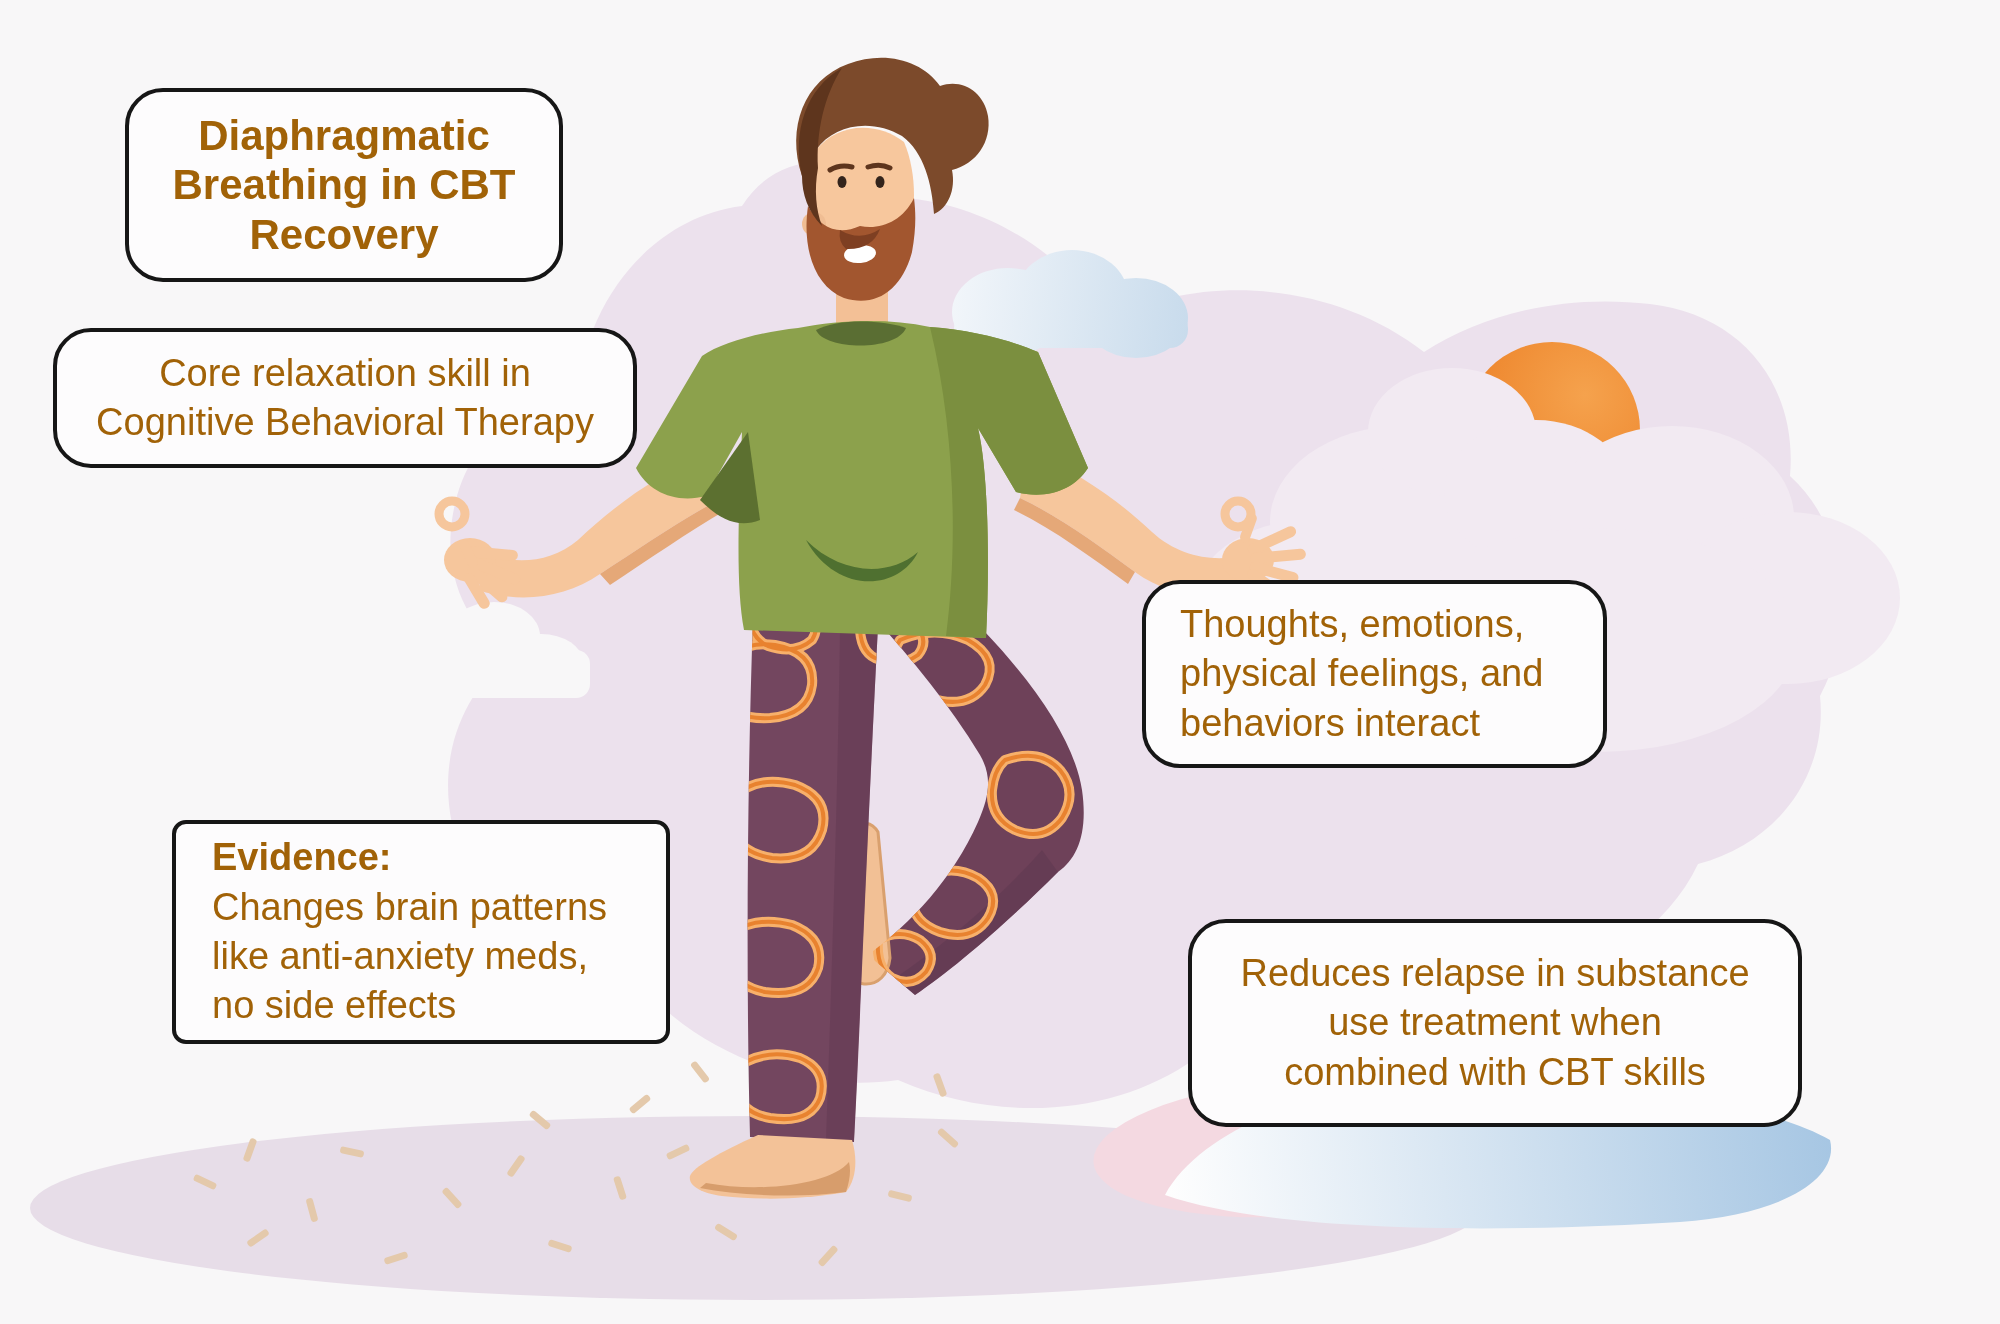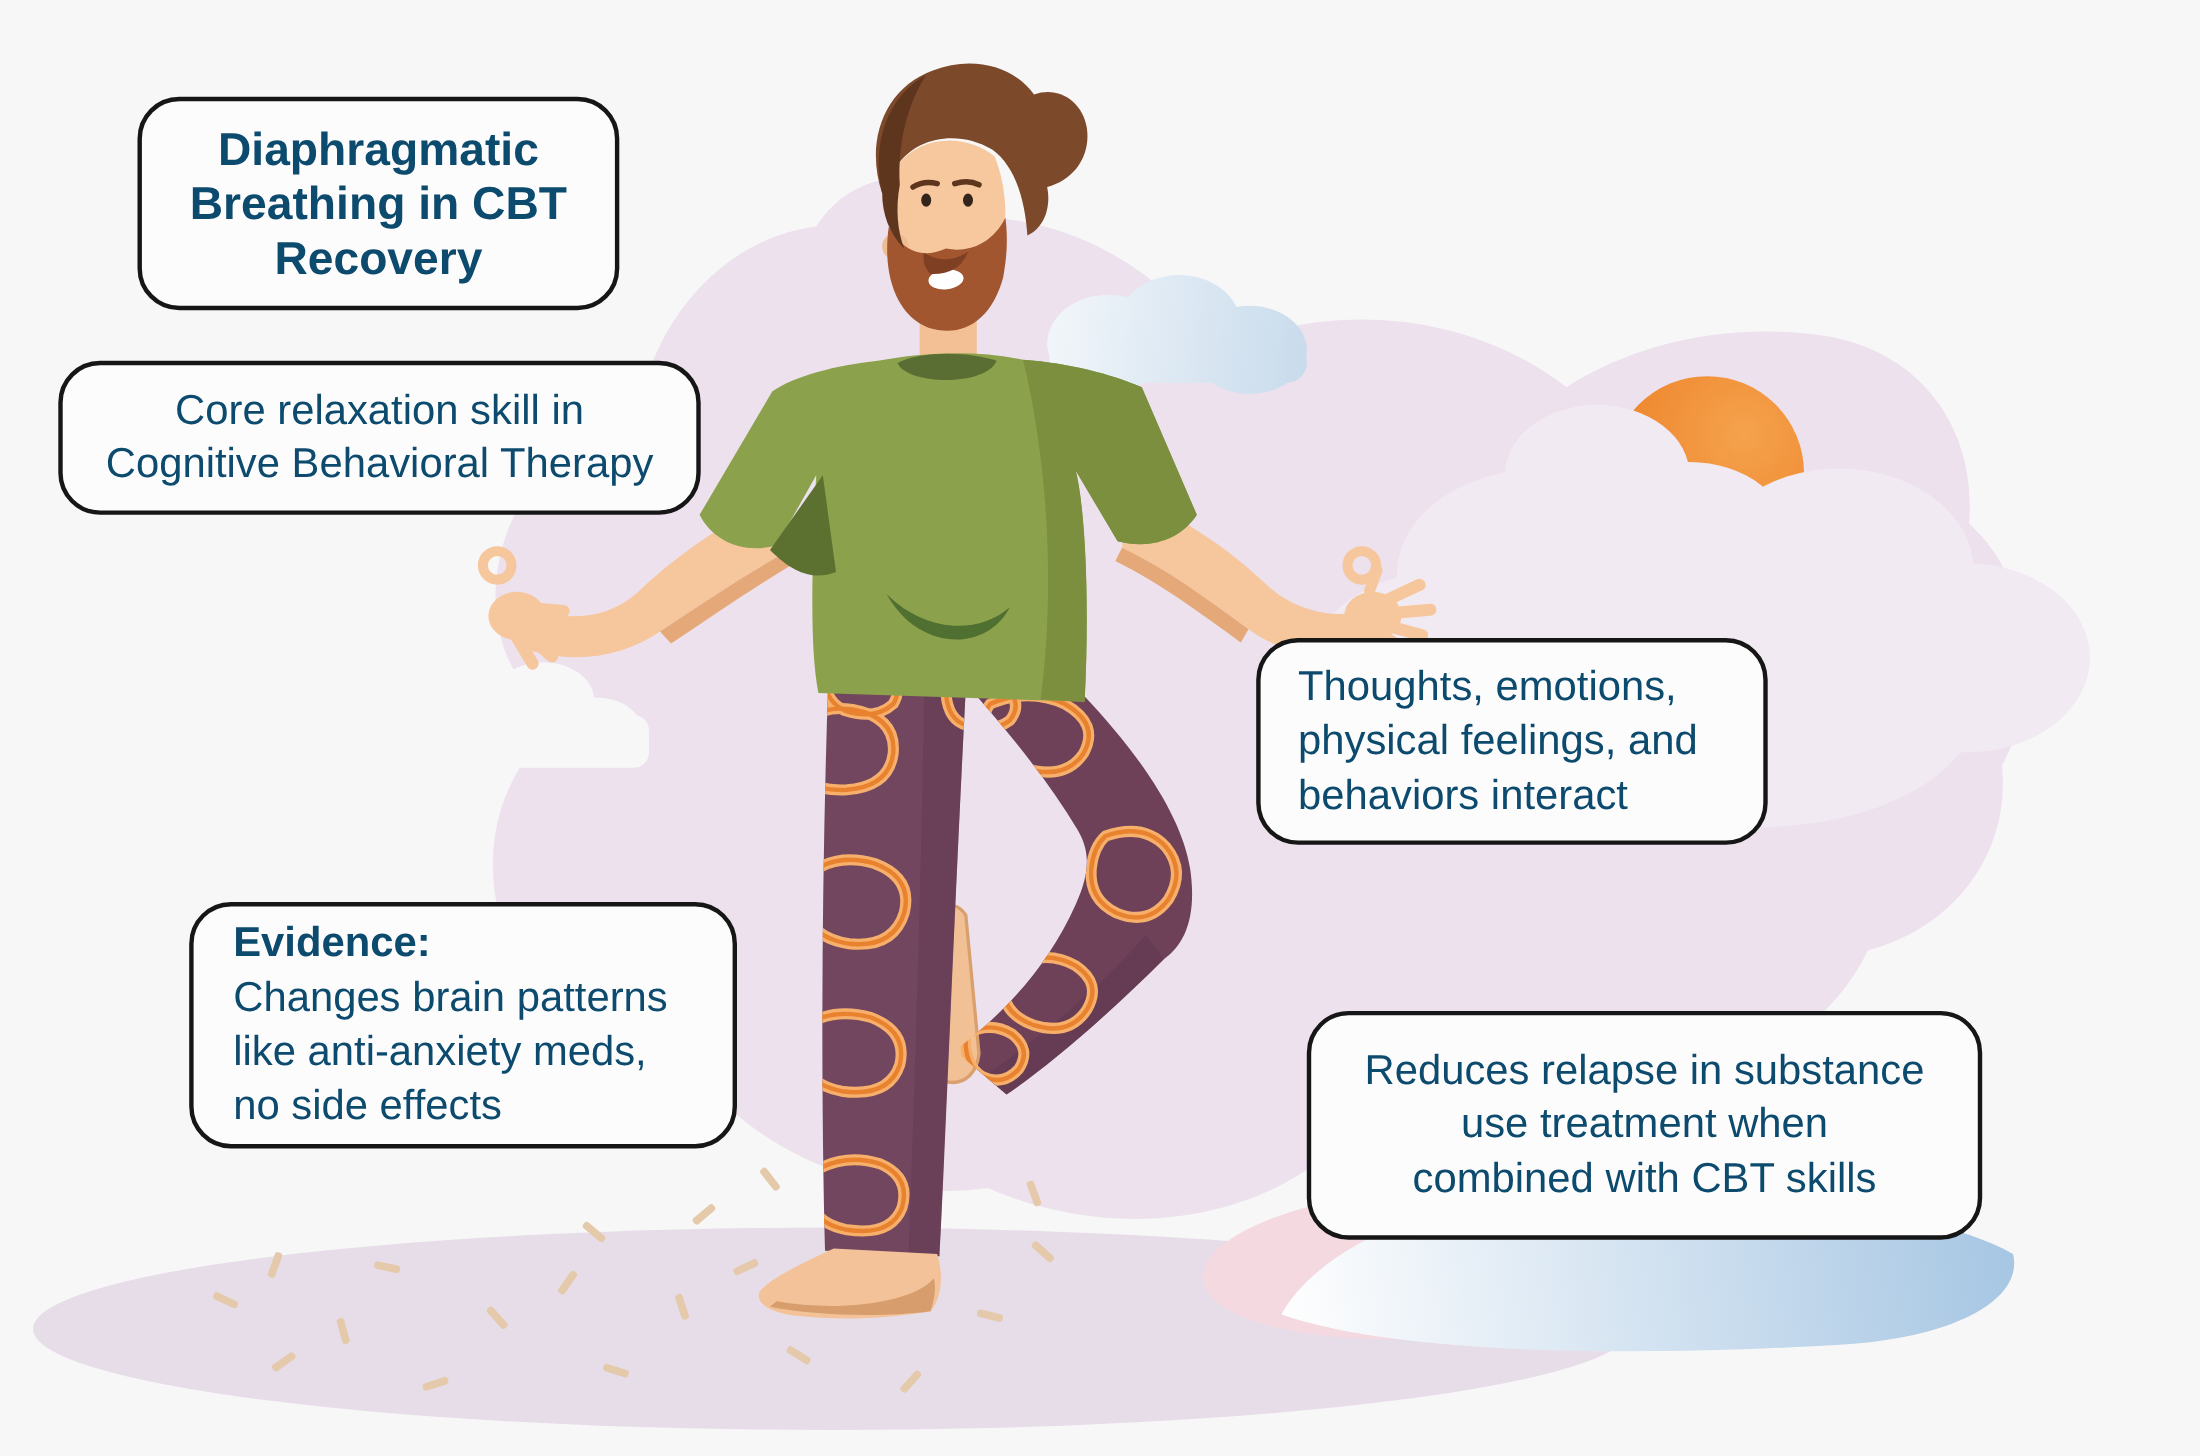--- a/index.html
+++ b/index.html
@@ -4,31 +4,31 @@
 <style>
   html,body{margin:0;padding:0;background:#e9e9e9;}
   .stage{
     position:relative;width:2000px;height:1324px;overflow:hidden;
     background:#f8f7f8;font-family:"Liberation Sans",sans-serif;
   }
   .scene{position:absolute;left:0;top:0;width:2000px;height:1324px;}
   .callout{
     position:absolute;box-sizing:border-box;
     background:#fdfcfd;border:4px solid #161616;border-radius:38px;
-    color:#0c4a6e;white-space:pre-line;
+    color:#a16207;white-space:pre-line;
     display:flex;align-items:center;justify-content:center;
     line-height:1.3;font-size:38px;
   }
   .callout.center{text-align:center;}
   .callout.left{justify-content:flex-start;text-align:left;}
   #title-box{left:125px;top:88px;width:438px;height:194px;font-size:42px;font-weight:700;line-height:1.18;text-align:center;}
   #subtitle-box{left:53px;top:300px;width:584px;height:140px;margin-top:28px;}
   #interaction-box{left:1142px;top:580px;width:465px;height:188px;padding-left:34px;}
   #evidence-box{left:172px;top:820px;width:498px;height:224px;padding-left:36px;
-    flex-direction:column;align-items:flex-start;justify-content:center;}
+    flex-direction:column;align-items:flex-start;justify-content:center;border-radius:14px;}
   #evidence-box .bold{font-weight:700;}
   #relapse-box{left:1188px;top:900px;width:614px;height:208px;text-align:center;margin-top:19px;}
 </style>
 </head>
 <body>
 
 <div class="stage">
 
   <svg class="scene" viewBox="0 0 2000 1324">
     <defs>

